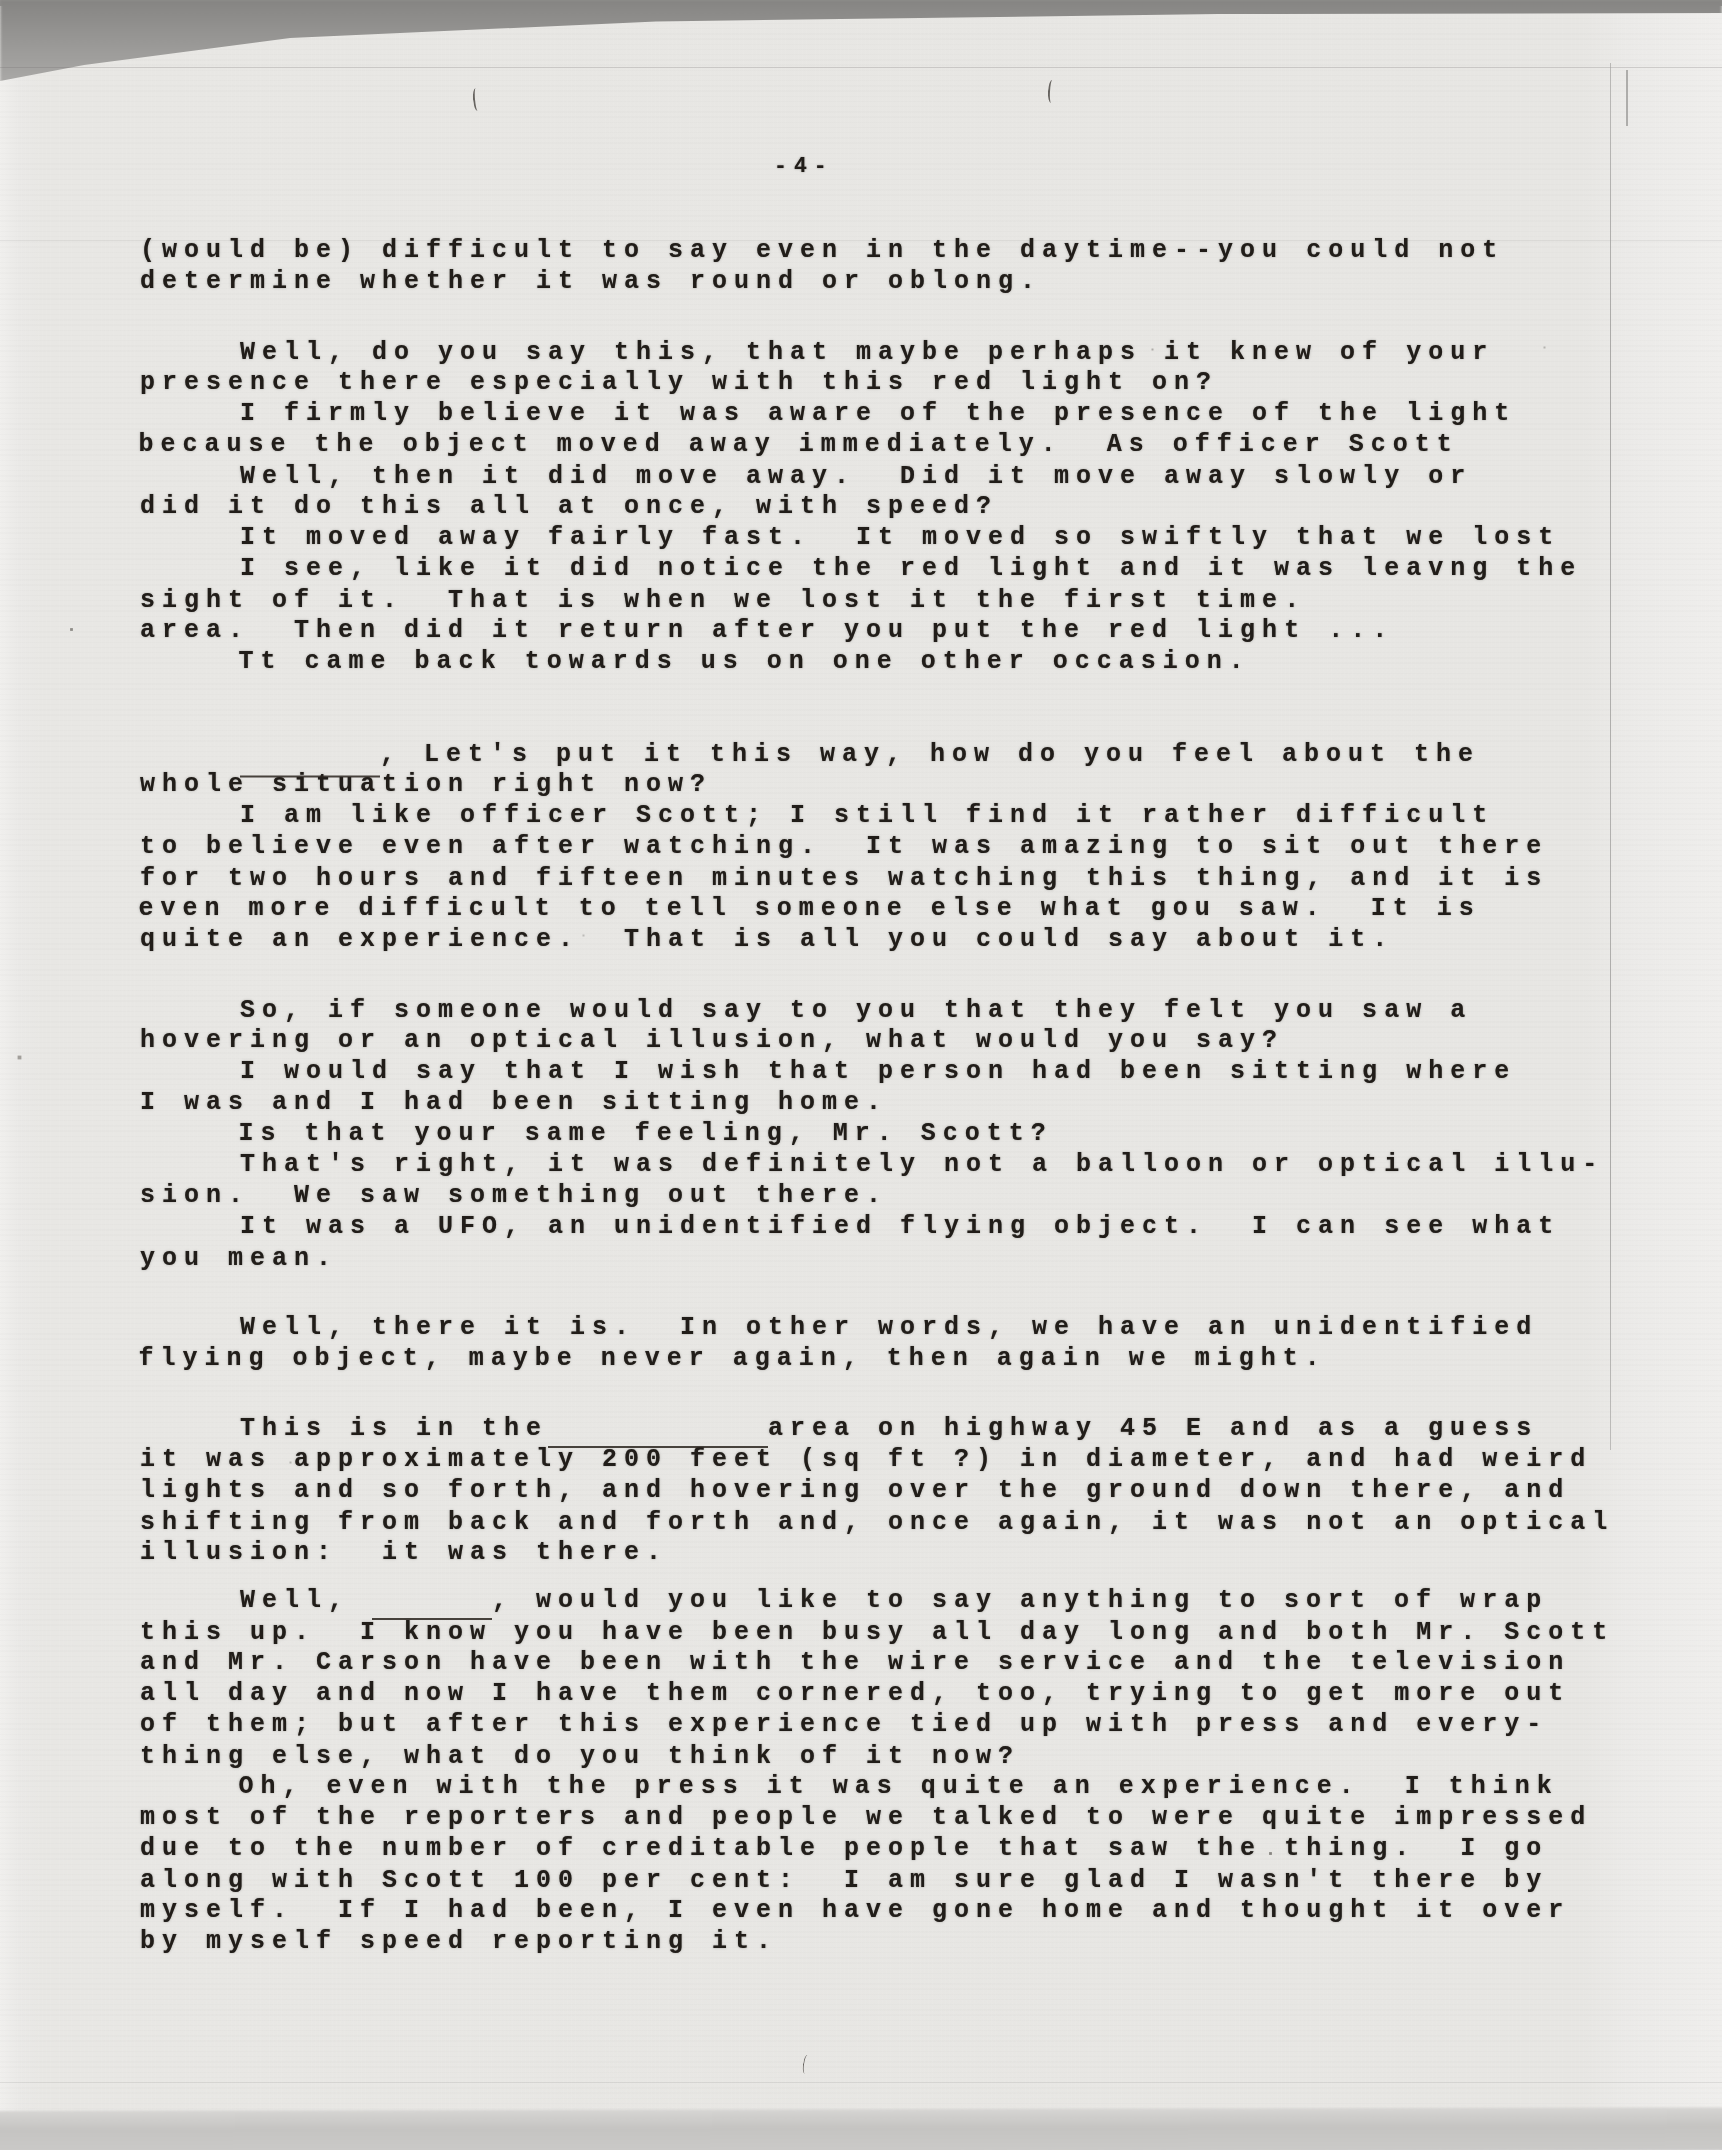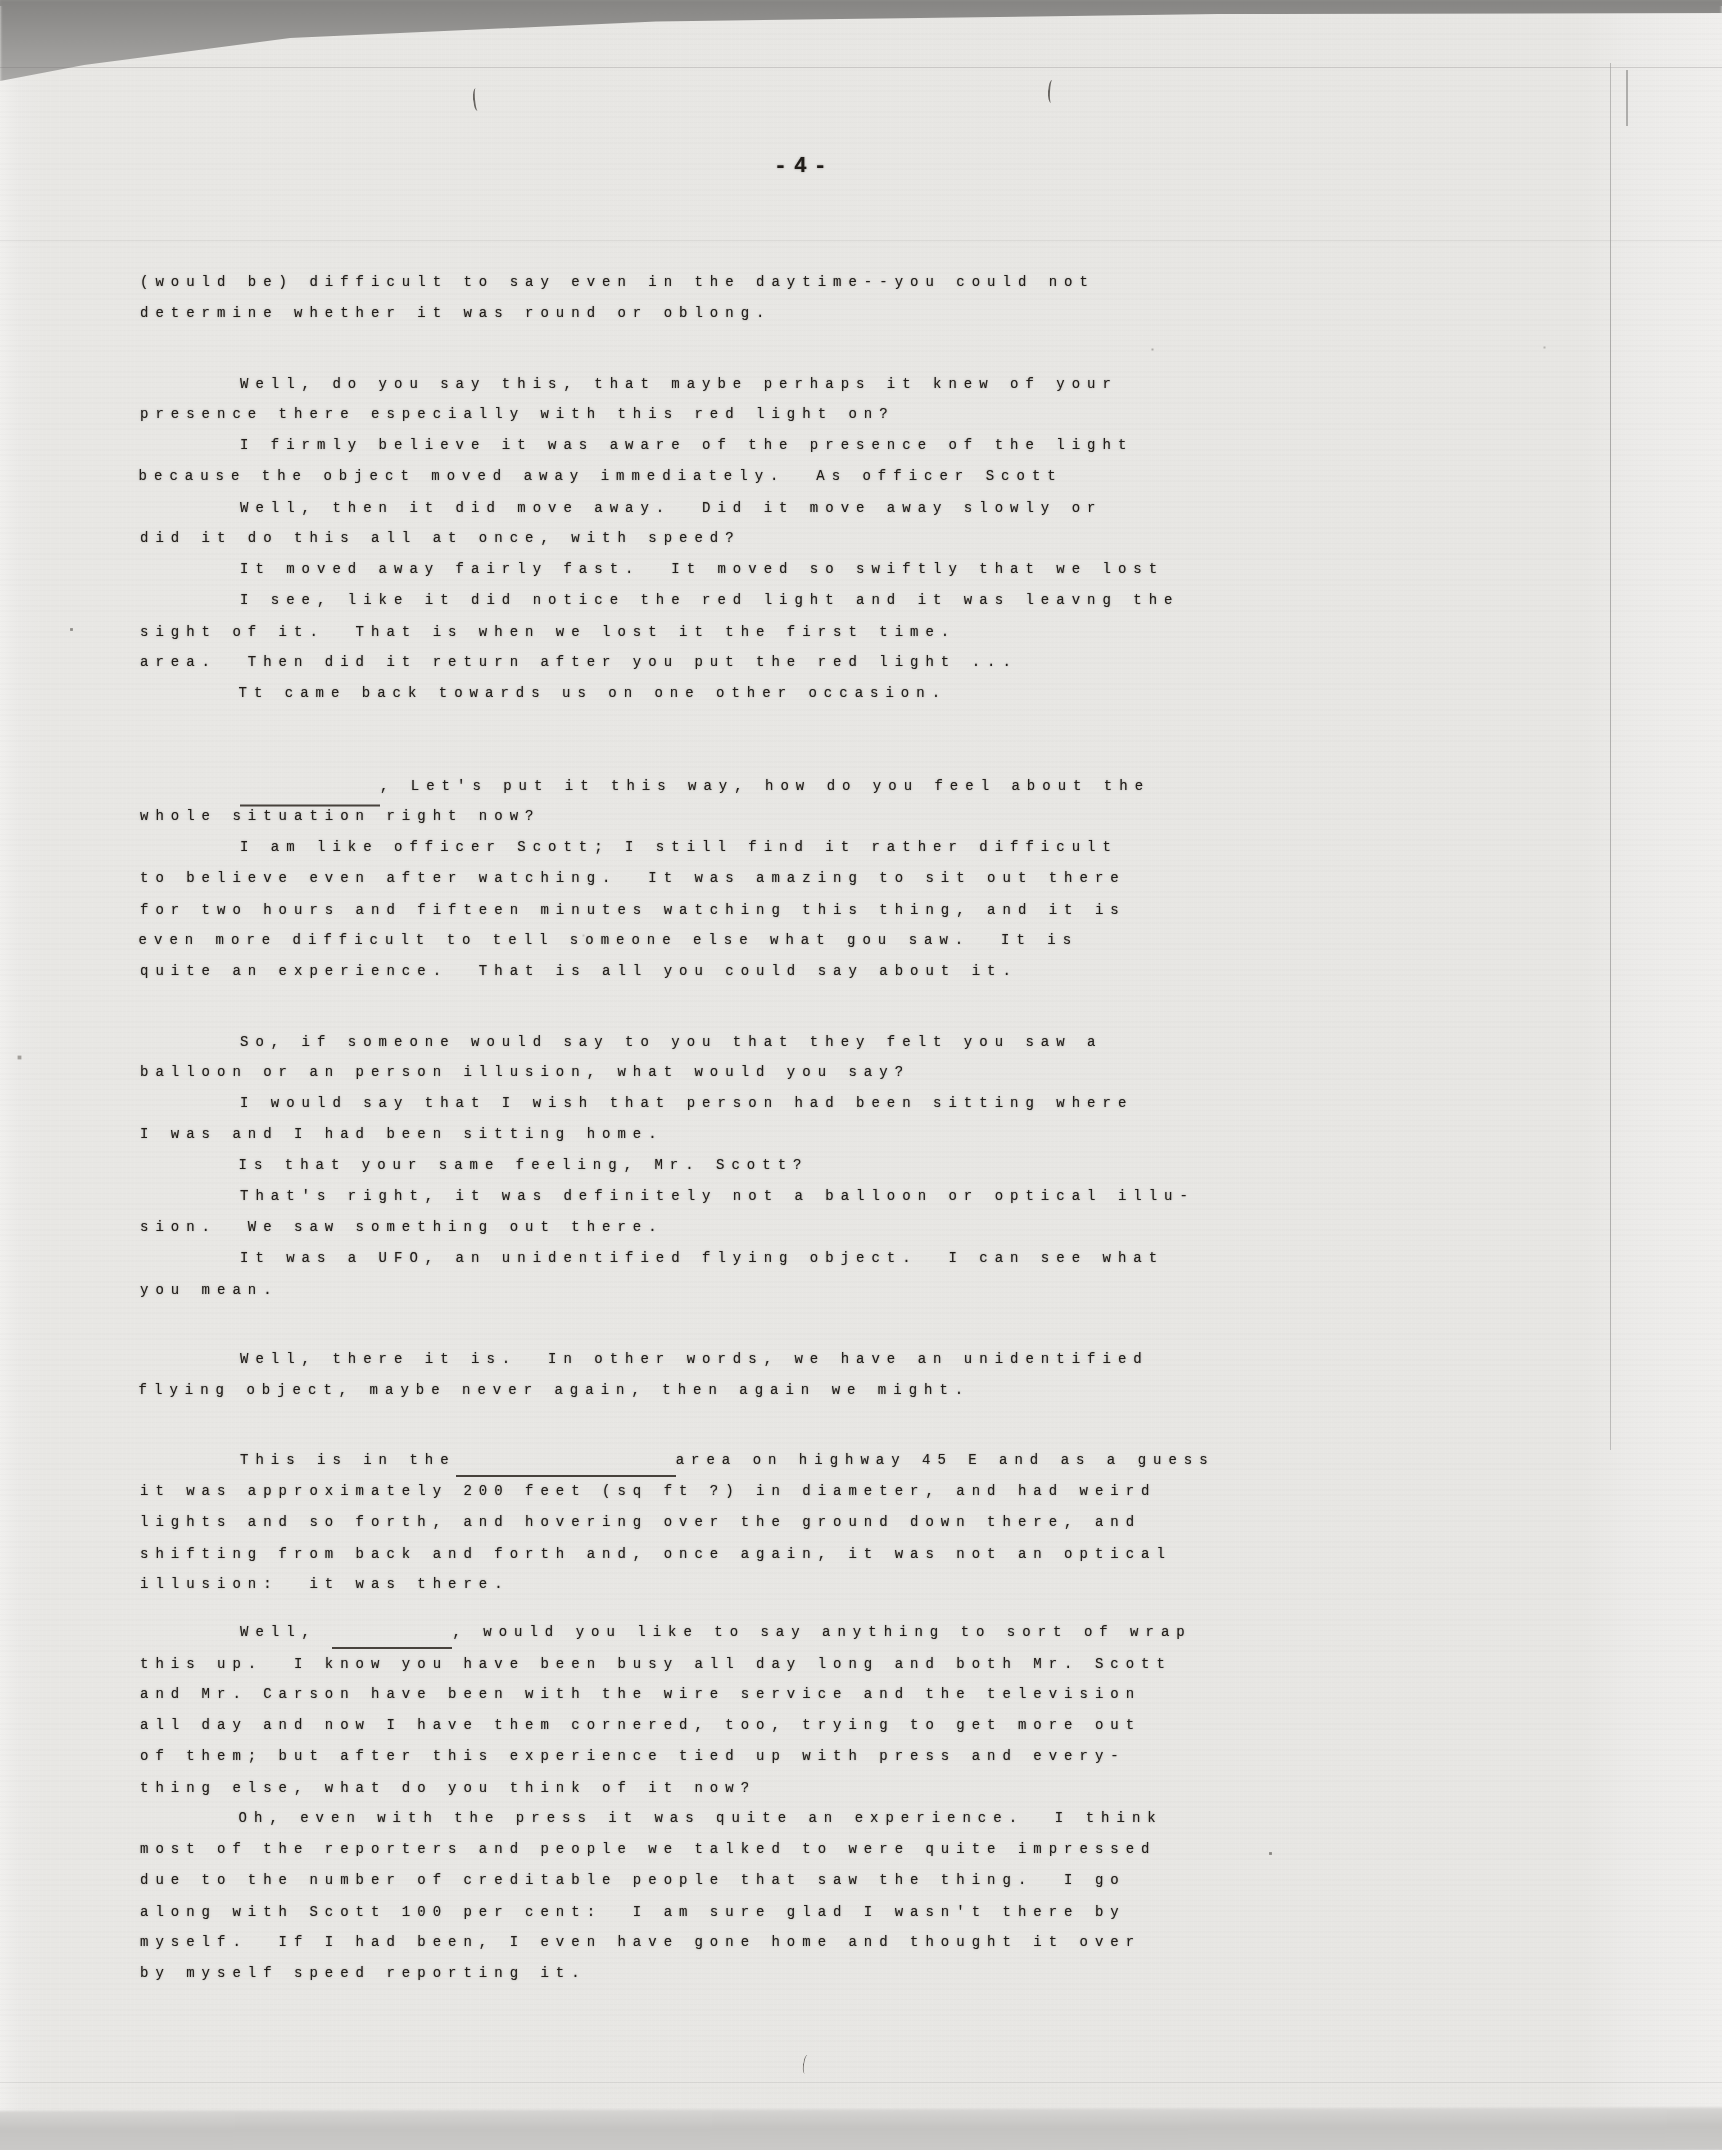--- a/index.html
+++ b/index.html
@@ -34,22 +34,22 @@
                19px 1057px 0 1.4px rgba(90,85,80,.5),
                1270px 1853px 0 0.9px rgba(60,55,50,.55),
                1152px 349px 0 0.5px rgba(90,85,80,.4),
                290px 1462px 0 0.5px rgba(90,85,80,.35),
                1544px 347px 0 0.5px rgba(90,85,80,.35),
                583px 935px 0 0.5px rgba(90,85,80,.3);}
   .pagenum{position:absolute;left:774px;top:154px;
     font-size:21.5px;font-weight:700;letter-spacing:7px;color:#211d19;
     text-shadow:0 0 0.9px rgba(33,29,25,.55),0 0 2.8px rgba(33,29,25,.2);}
   .typed{position:absolute;left:140px;top:235px;width:1499px;
-    font-size:14px;font-weight:400;line-height:31px;letter-spacing:7px;
-    color:#211d19;text-shadow:0 0 0.9px rgba(33,29,25,.5),0 0 3.3px rgba(33,29,25,.16);margin-top:32px;}
+    font-size:25px;font-weight:700;line-height:31px;letter-spacing:7px;
+    color:#211d19;text-shadow:0 0 0.9px rgba(33,29,25,.5),0 0 3.3px rgba(33,29,25,.16);}
   .line{white-space:pre;height:31px;}
   .line.ind{padding-left:100px;}
   .line:nth-child(4n){transform:translateY(0.5px);}
   .line:nth-child(7n){transform:translateX(-1.4px);}
   .blank{display:inline-block;height:1.9px;border-bottom:2.3px solid rgba(42,37,31,.85);
     vertical-align:baseline;filter:blur(0.2px);}
   .spacer{width:100%;}
 </style>
 </head>
 <body>
@@ -88,21 +88,21 @@
       <div class="spacer" style="height: 61px;"></div>
       <div class="line ind"><span class="blank" style="width: 140px; transform: translateY(17px);"></span><span>, Let's put it this way, how do you feel about the</span></div>
       <div class="line"><span>whole situation right now?</span></div>
       <div class="line ind"><span>I am like officer Scott; I still find it rather difficult</span></div>
       <div class="line"><span>to believe even after watching.  It was amazing to sit out there</span></div>
       <div class="line"><span>for two hours and fifteen minutes watching this thing, and it is</span></div>
       <div class="line"><span>even more difficult to tell someone else what gou saw.  It is</span></div>
       <div class="line"><span>quite an experience.  That is all you could say about it.</span></div>
       <div class="spacer" style="height: 39px;"></div>
       <div class="line ind"><span>So, if someone would say to you that they felt you saw a</span></div>
-      <div class="line"><span>balloon or an person illusion, what would you say?</span></div>
+      <div class="line"><span>hovering or an optical illusion, what would you say?</span></div>
       <div class="line ind"><span>I would say that I wish that person had been sitting where</span></div>
       <div class="line"><span>I was and I had been sitting home.</span></div>
       <div class="line ind"><span>Is that your same feeling, Mr. Scott?</span></div>
       <div class="line ind"><span>That's right, it was definitely not a balloon or optical illu-</span></div>
       <div class="line"><span>sion.  We saw something out there.</span></div>
       <div class="line ind"><span>It was a UFO, an unidentified flying object.  I can see what</span></div>
       <div class="line"><span>you mean.</span></div>
       <div class="spacer" style="height: 39px;"></div>
       <div class="line ind"><span>Well, there it is.  In other words, we have an unidentified</span></div>
       <div class="line"><span>flying object, maybe never again, then again we might.</span></div>

